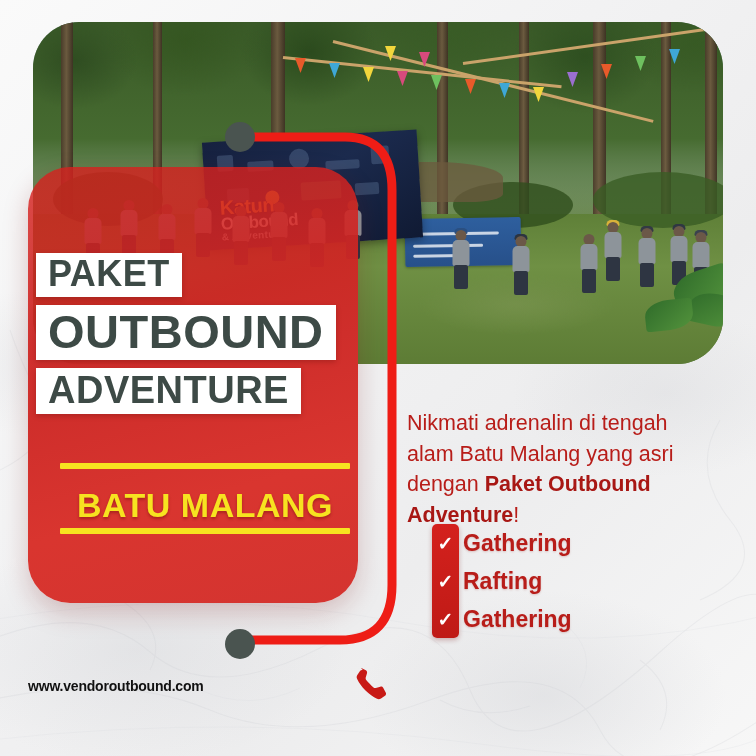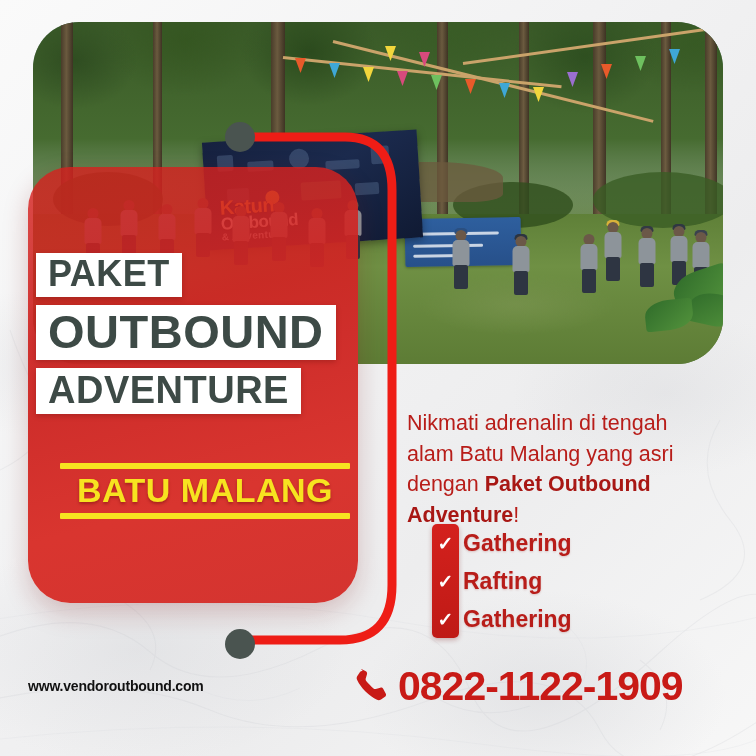--- a/index.html
+++ b/index.html
@@ -107,21 +107,21 @@
     box-shadow:0 2px 5px rgba(90,10,8,.28);
     white-space:nowrap;
   }
   #headline .l1{font-size:36px;line-height:1.0;}
   #headline .l2{font-size:47px;line-height:1.0;}
   #headline .l3{font-size:38px;line-height:1.0;}
   #subline{position:absolute;left:60px;top:463px;width:290px;}
   #subline .rule{height:6px;background:#f7e320;border-radius:1px;}
   #subline .city{
     text-align:center;color:#f7e320;font-weight:bold;font-size:34px;
-    letter-spacing:.5px;padding:2px 0 3px 0;
+    letter-spacing:.5px;padding:17px 0 3px 0;
     text-shadow:0 2px 3px rgba(110,14,12,.45);
   }
 
   
   #copy{
     position:absolute;left:407px;top:392px;width:300px;
     color:#b81d19;font-size:21.5px;line-height:1.42;font-weight:normal;margin-top:16px;
   }
   #copy b{font-weight:bold;color:#a81714;}
 
@@ -365,17 +365,16 @@
       <span class="lbl">Gathering</span>
     </div>
   </div>
 
   <div id="footer">
     <div id="site">www.vendoroutbound.com</div>
     <div id="phonewrap">
       <svg id="phone-icon" viewBox="0 0 24 24" fill="#c81a16">
         <path d="M6.6 2.5c-.6-.3-1.4-.1-1.8.5L3.2 5.4c-.5.7-.5 1.6-.1 2.4 1.1 2.3 2.8 4.7 5 6.9 2.2 2.2 4.6 3.9 6.9 5 .8.4 1.7.3 2.4-.2l2.4-1.6c.6-.4.8-1.2.5-1.8l-1.6-3c-.3-.6-1-.9-1.7-.7l-2.7.8c-.5.1-1 0-1.4-.3-.8-.7-1.6-1.4-2.3-2.2-.7-.7-1.4-1.5-2.1-2.3-.3-.4-.4-.9-.3-1.4l.8-2.7c.2-.7-.1-1.4-.7-1.7l-3-1.6z"></path>
       </svg>
-      <span id="phone">0822-1122-1909</span>
     </div>
   </div>
 
 </div>
 
 </body></html>

